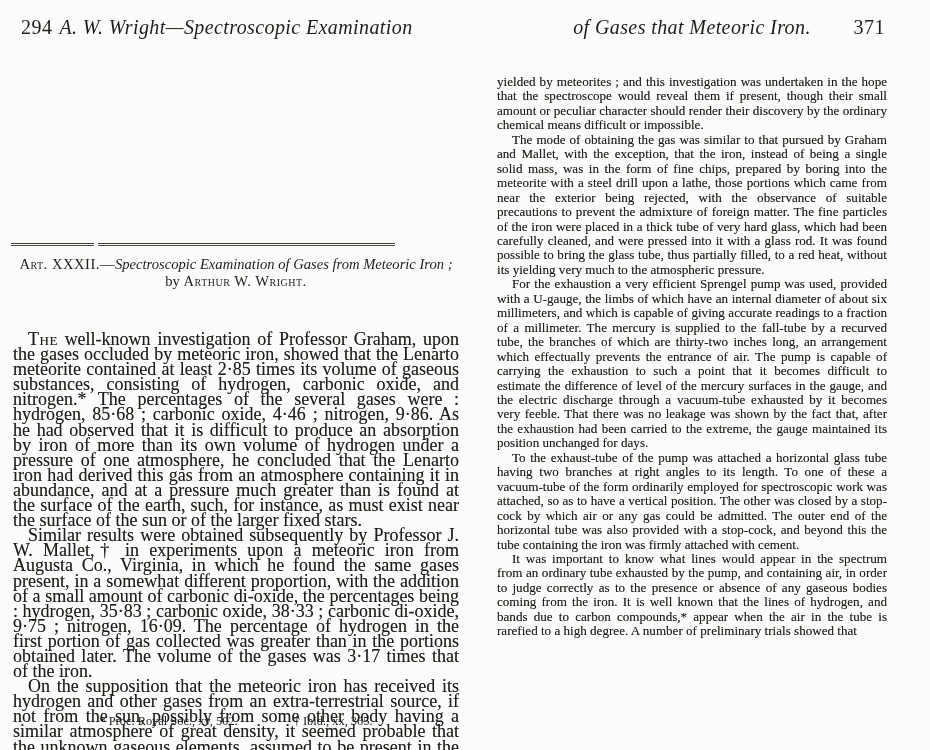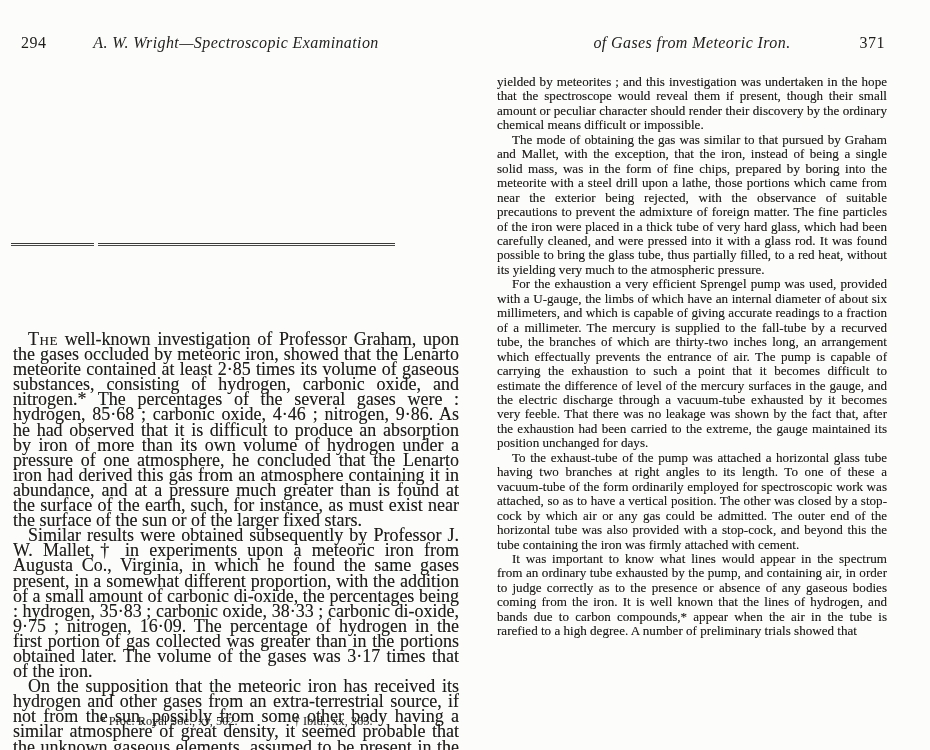--- a/index.html
+++ b/index.html
@@ -16,21 +16,21 @@
   }
   .page { position: absolute; top: 0; height: 750px; width: 465px; }
   .page-left  { left: 0; }
   .page-right { left: 465px; }
 
   .col { position: absolute; top: 0; height: 750px; }
   .col-left  { left: 13px;  width: 446px; }
   .col-right { left: 32px;  width: 390px; }
 
   
-  .pagehead { position: absolute; top: 34px; left: 0; width: 100%; font-size: 16px; }
+  .pagehead { position: absolute; top: 16px; left: 0; width: 100%; font-size: 20px; }
   .runhead  { display: block; text-align: center; font-style: italic; letter-spacing: 0.4px; }
   .pagenum  { position: absolute; top: 0; font-style: normal; letter-spacing: 0.5px; }
   .pagenum-left  { left: 8px; }
   .pagenum-right { right: 2px; }
 
   
   .article-rule { position: absolute; top: 243px; left: -2px; width: 384px; display: flex; }
   .rule-seg { height: 3px; border-top: 1.7px solid #3b3a38; border-bottom: 1px solid #4a4946; box-sizing: border-box; }
   .rule-seg-short { width: 83px; margin-right: 4px; }
   .rule-seg-long  { flex: 1; }
@@ -77,41 +77,46 @@
       <header class="pagehead">
         <span class="pagenum pagenum-left">294</span>
         <span class="runhead">A. W. Wright—Spectroscopic Examination</span>
       </header>
 
       <div class="article-rule">
         <span class="rule-seg rule-seg-short"></span>
         <span class="rule-seg rule-seg-long"></span>
       </div>
 
+      <h1 class="article-title">
+        <span class="sc">Art. XXXII.—</span><em>Spectroscopic Examination of Gases from Meteoric Iron ;</em>
+        <span>by</span>
+        <span class="sc">Arthur W. Wright.</span>
+      </h1>
 
       <div class="bodytext body-left">
         <p><span class="sc">The</span>
           <span>well-known investigation of Professor Graham, upon the gases occluded by meteoric iron, showed that the Lenarto meteorite contained at least 2·85 times its volume of gaseous substances, consisting of hydrogen, carbonic oxide, and nitrogen.* The percentages of the several gases were : hydrogen, 85·68 ; carbonic oxide, 4·46 ; nitrogen, 9·86. As he had observed that it is difficult to produce an absorption by iron of more than its own volume of hydrogen under a pressure of one atmosphere, he concluded that the Lenarto iron had derived this gas from an atmosphere containing it in abundance, and at a pressure much greater than is found at the surface of the earth, such, for instance, as must exist near the surface of the sun or of the larger fixed stars.</span></p>
         <p>Similar results were obtained subsequently by Professor J. W. Mallet,† in experiments upon a meteoric iron from Augusta Co., Virginia, in which he found the same gases present, in a somewhat different proportion, with the addition of a small amount of carbonic di-oxide, the percentages being : hydrogen, 35·83 ; carbonic oxide, 38·33 ; carbonic di-oxide, 9·75 ; nitrogen, 16·09. The percentage of hydrogen in the first portion of gas collected was greater than in the portions obtained later. The volume of the gases was 3·17 times that of the iron.</p>
         <p>On the supposition that the meteoric iron has received its hydrogen and other gases from an extra-terrestrial source, if not from the sun, possibly from some other body having a similar atmosphere of great density, it seemed probable that the unknown gaseous elements, assumed to be present in the solar corona and chromosphere, might be detected in the gases</p>
       </div>
 
       <div class="footnote-row">
         <span>* Proc. Royal Soc., xv, 502.</span>
         <span>† Ibid., xx, 365.</span>
       </div>
 
     </div>
   </section>
 
   <section class="page page-right">
     <div class="col col-right">
 
       <header class="pagehead">
-        <span class="runhead">of Gases from Meteoric Iron.</span>
+        <span class="runhead">of Gases that Meteoric Iron.</span>
         <span class="pagenum pagenum-right">371</span>
       </header>
 
       <div class="bodytext body-right">
         <p class="cont">yielded by meteorites ; and this investigation was undertaken in the hope that the spectroscope would reveal them if present, though their small amount or peculiar character should render their discovery by the ordinary chemical means difficult or impossible.</p>
         <p>The mode of obtaining the gas was similar to that pursued by Graham and Mallet, with the exception, that the iron, instead of being a single solid mass, was in the form of fine chips, prepared by boring into the meteorite with a steel drill upon a lathe, those portions which came from near the exterior being rejected, with the observance of suitable precautions to prevent the admixture of foreign matter. The fine particles of the iron were placed in a thick tube of very hard glass, which had been carefully cleaned, and were pressed into it with a glass rod. It was found possible to bring the glass tube, thus partially filled, to a red heat, without its yielding very much to the atmospheric pressure.</p>
         <p>For the exhaustion a very efficient Sprengel pump was used, provided with a U-gauge, the limbs of which have an internal diameter of about six millimeters, and which is capable of giving accurate readings to a fraction of a millimeter. The mercury is supplied to the fall-tube by a recurved tube, the branches of which are thirty-two inches long, an arrangement which effectually prevents the entrance of air. The pump is capable of carrying the exhaustion to such a point that it becomes difficult to estimate the difference of level of the mercury surfaces in the gauge, and the electric discharge through a vacuum-tube exhausted by it becomes very feeble. That there was no leakage was shown by the fact that, after the exhaustion had been carried to the extreme, the gauge maintained its position unchanged for days.</p>
         <p>To the exhaust-tube of the pump was attached a horizontal glass tube having two branches at right angles to its length. To one of these a vacuum-tube of the form ordinarily employed for spectroscopic work was attached, so as to have a vertical position. The other was closed by a stop-cock by which air or any gas could be admitted. The outer end of the horizontal tube was also provided with a stop-cock, and beyond this the tube containing the iron was firmly attached with cement.</p>
         <p>It was important to know what lines would appear in the spectrum from an ordinary tube exhausted by the pump, and containing air, in order to judge correctly as to the presence or absence of any gaseous bodies coming from the iron. It is well known that the lines of hydrogen, and bands due to carbon compounds,* appear when the air in the tube is rarefied to a high degree. A number of preliminary trials showed that</p>
       </div>

